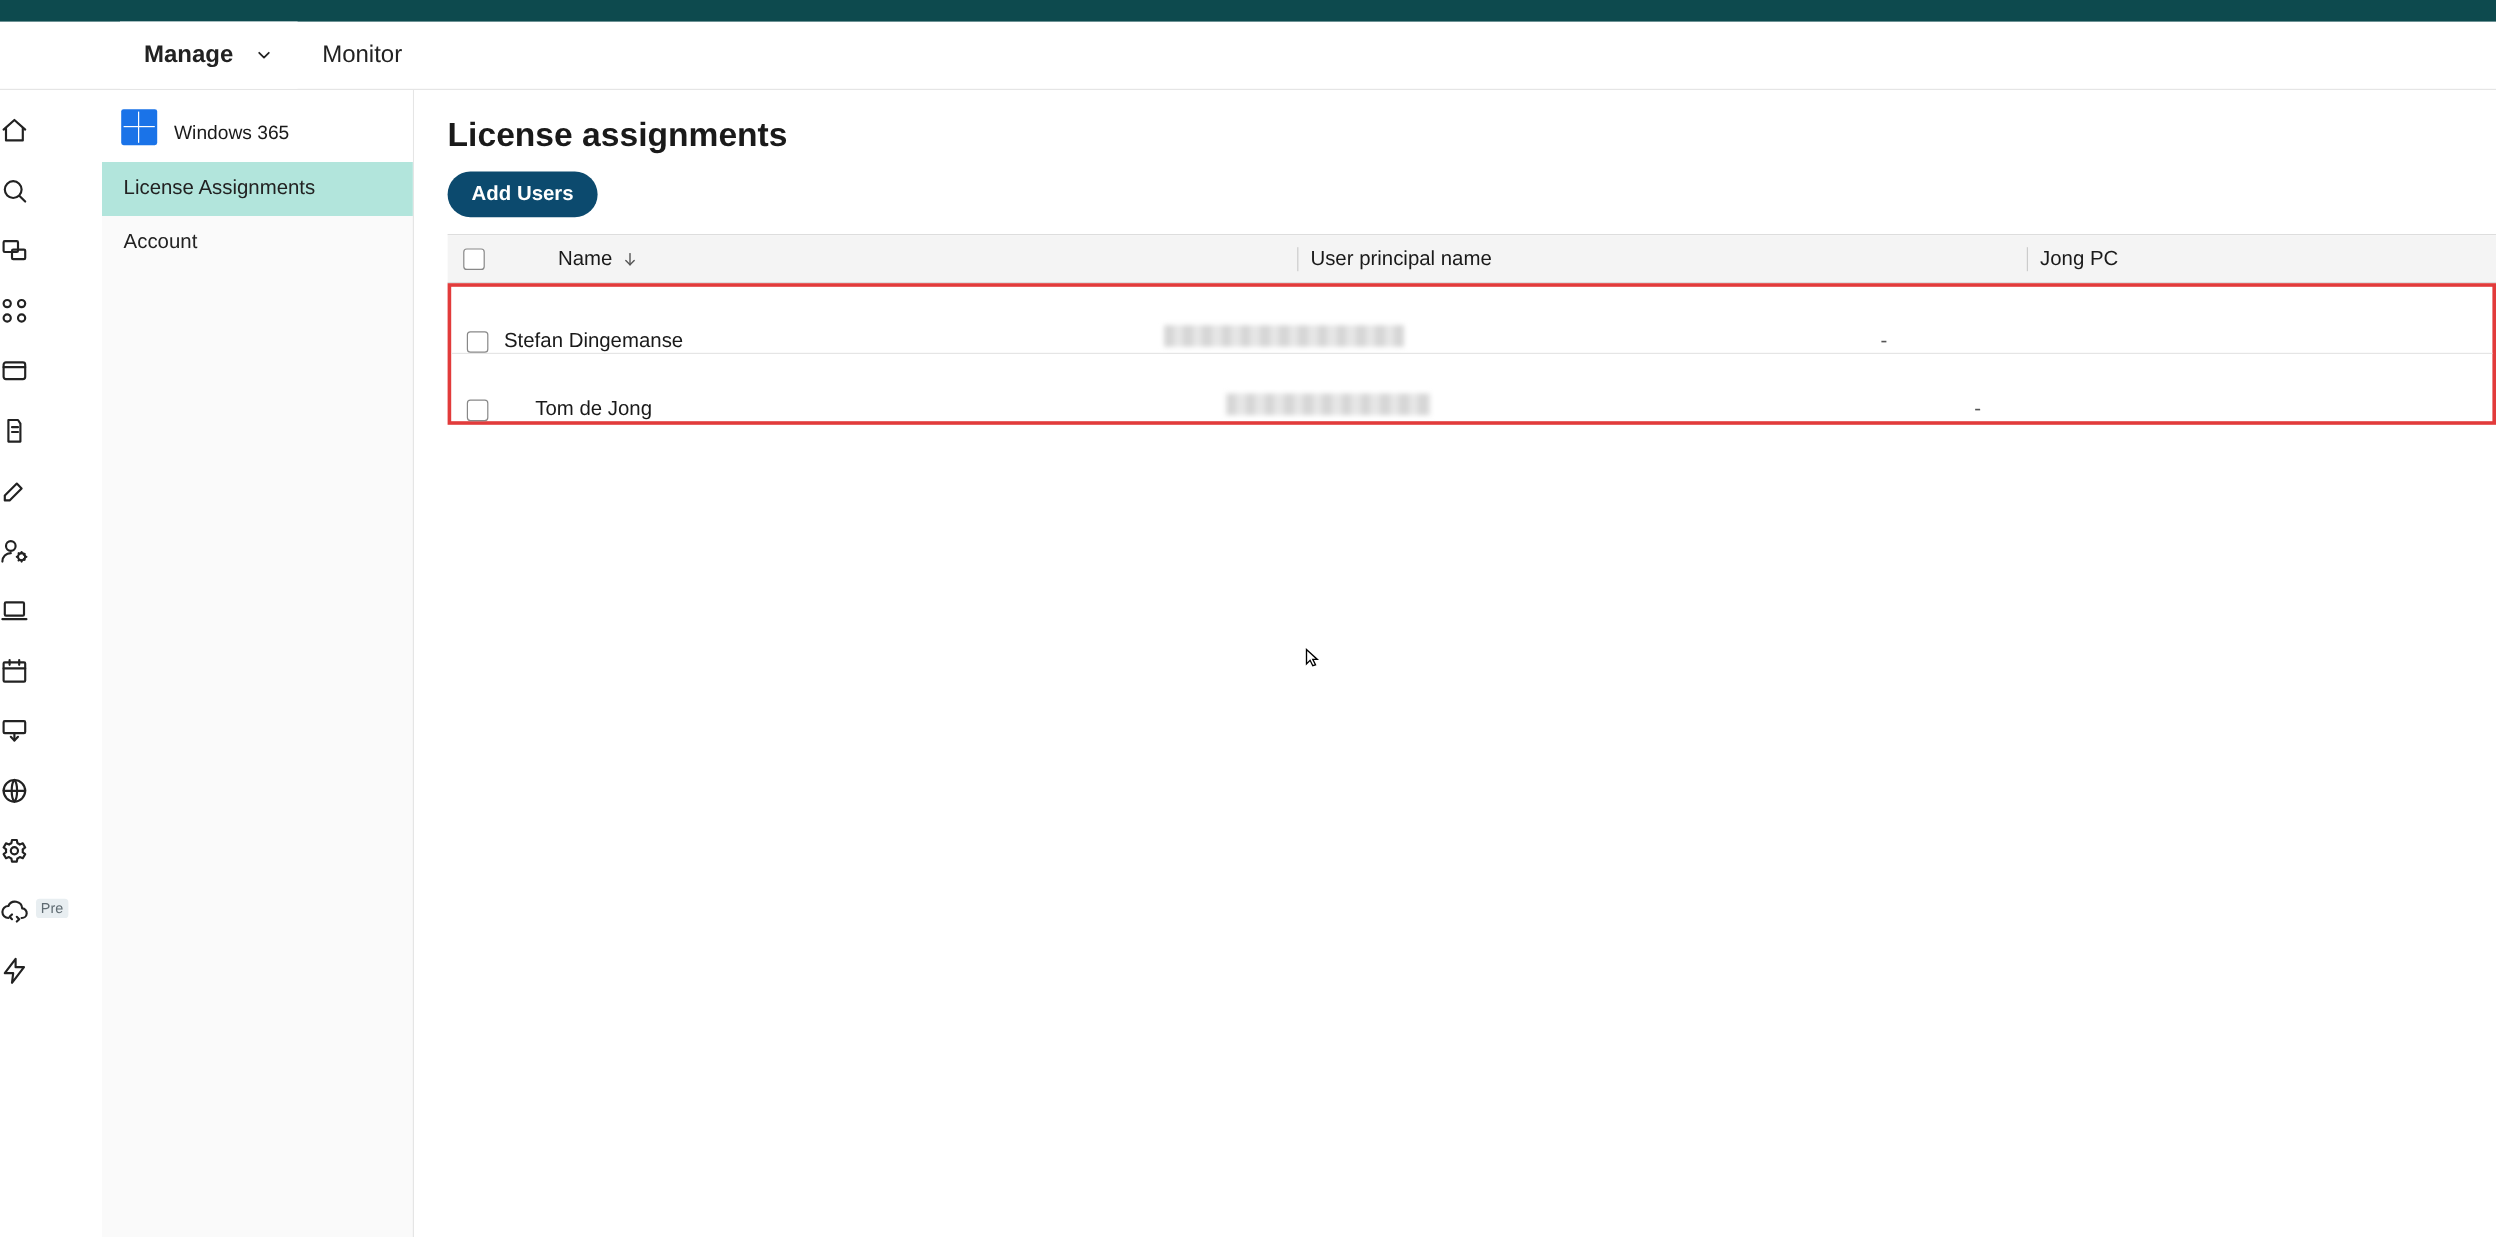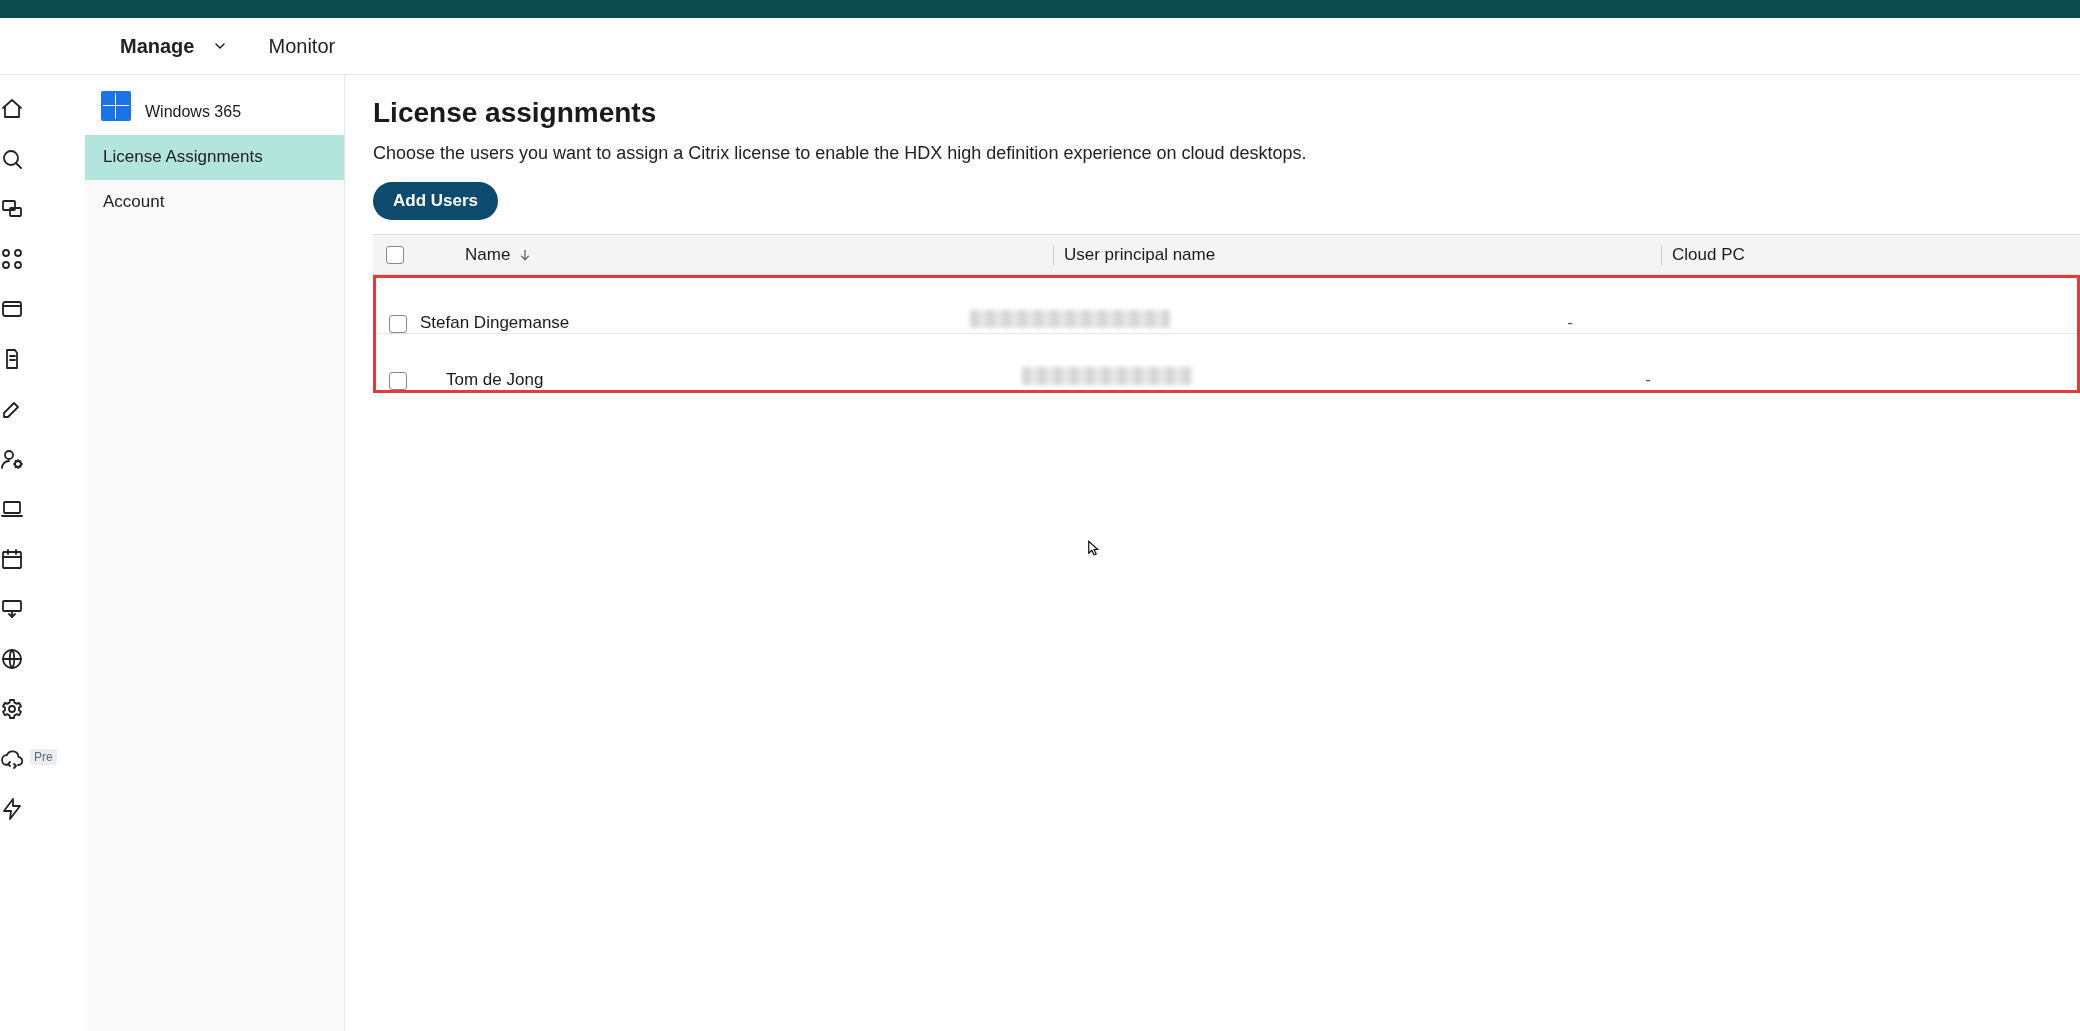--- a/index.html
+++ b/index.html
@@ -26,21 +26,21 @@
   .main { flex:1; padding:22px 0 0 28px; overflow:auto; background:#fff; }
   .page-title { font-size:28px; font-weight:600; margin-bottom:14px; }
   .page-desc { font-size:18px; margin-bottom:18px; color:#222; }
   .add-btn { background:#0c4a6e; color:#fff; border:none; padding:9px 20px; font-size:17px; font-weight:600; border-radius:22px; cursor:pointer; margin-bottom:14px; }
   .table-wrap { border-top:1px solid #ddd; }
   .thead { display:flex; align-items:center; background:#f4f4f4; height:40px; border-bottom:1px solid #ddd; font-size:17px;gap:48px; }
   .th-check { width:44px; display:flex; align-items:center; justify-content:center; }
   .chk { width:18px; height:18px; border:1.5px solid #888; border-radius:3px; background:#fff; cursor:pointer; }
   .th-name { width:540px; display:flex; align-items:center; gap:8px; }
   .sort-arrow { display:inline-flex; }
-  .th-upn { width:560px; padding-left:10px; border-left:1px solid #ccc; position:relative; }
+  .th-upn { width:560px; padding-left:10px; border-left:1px solid #ccc; position:relative;margin-left:28px; }
   .th-cloud { width:90px; padding-left:10px; border-left:1px solid #ccc; }
   .highlight-box { border:3px solid #e23b3b; }
   .trow { display:flex; align-items:flex-end; height:56px; border-bottom:1px solid #e5e5e5; font-size:17px; }
   .td-check { width:44px; display:flex; align-items:center; justify-content:center; }
   .td-name { width:540px; }
   .td-upn { width:560px; padding-left:10px; }
   .td-cloud { width:90px; padding-left:10px; text-align:center; color:#555; }
   .upn-blur { display:inline-block; width:200px; height:18px; background:repeating-linear-gradient(90deg,#d6d6d6,#d6d6d6 8px,#e6e6e6 8px,#e6e6e6 16px); filter:blur(2px); }
   .cursor-ptr { position:absolute; left:740px; top:462px; pointer-events:none; }
   svg { display:block; }
@@ -178,42 +178,41 @@
     <div class="subnav-item active">
       <span>License Assignments</span>
     </div>
     <div class="subnav-item">
       <span>Account</span>
     </div>
   </div>
 
   <div class="main" style="position:relative;">
     <h1 class="page-title">License assignments</h1>
-    <p class="page-desc">Choose the users you want to assign a Citrix license to enable the HDX high definition experience on cloud desktops.</p>
     <button class="add-btn">Add Users</button>
 
     <div class="table-wrap">
       <div class="thead">
         <div class="th-check">
           <div class="chk"></div>
         </div>
         <div class="th-name">
           <span>Name</span>
           <span class="sort-arrow">
             <svg width="14" height="14" viewBox="0 0 24 24" fill="none" stroke="#555" stroke-width="2" stroke-linecap="round" stroke-linejoin="round">
                 <line x1="12" y1="4" x2="12" y2="20"></line>
                 <polyline points="6 14 12 20 18 14"></polyline>
               </svg>
           </span>
         </div>
         <div class="th-upn">
           <span>User principal name</span>
         </div>
         <div class="th-cloud">
-          <span>Cloud PC</span>
+          <span>Jong PC</span>
         </div>
       </div>
 
       <div class="highlight-box">
         <div class="trow">
           <div class="td-check">
             <div class="chk"></div>
           </div>
           <div class="td-name">Stefan Dingemanse</div>
           <div class="td-upn"><span class="upn-blur"></span></div>

